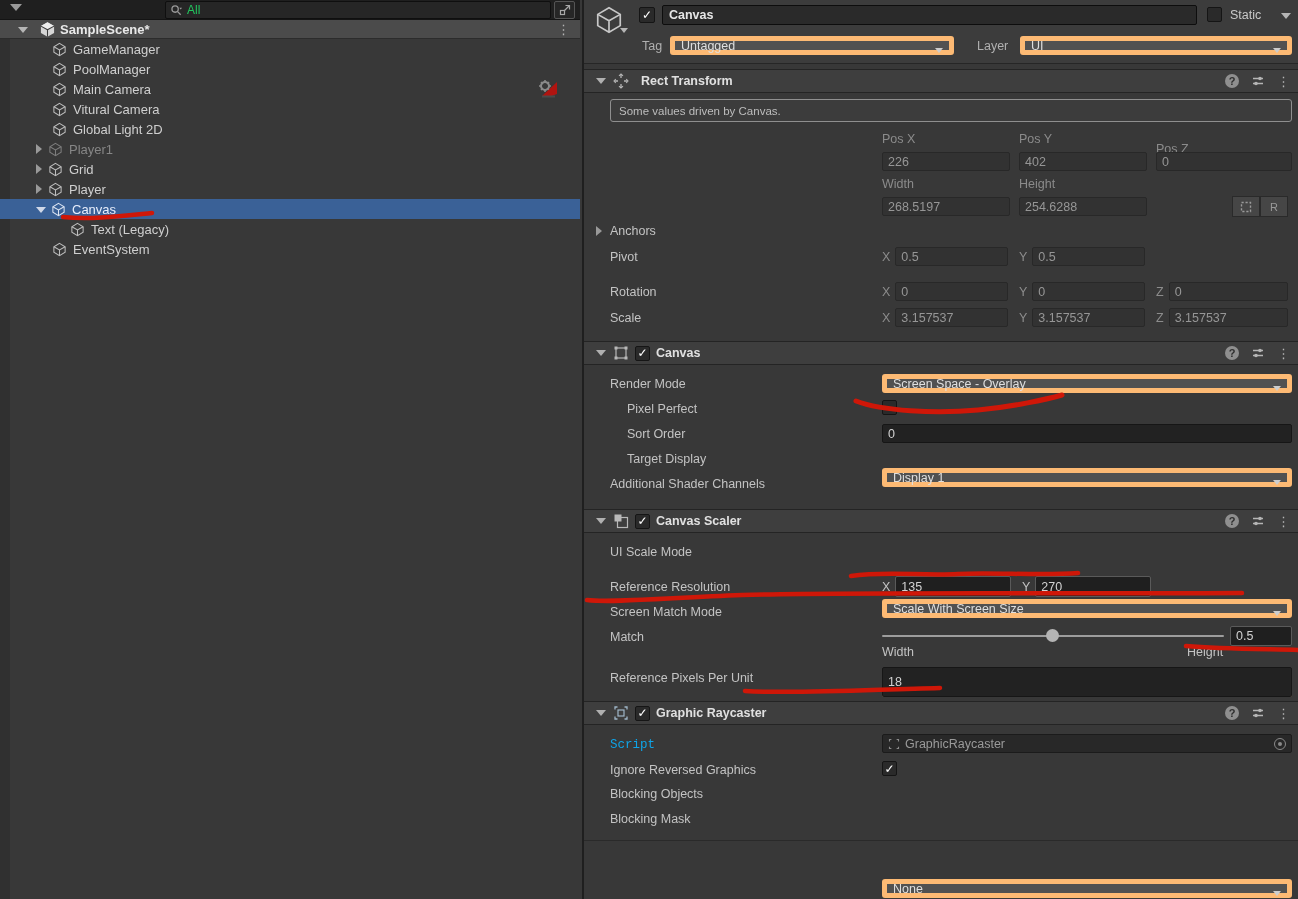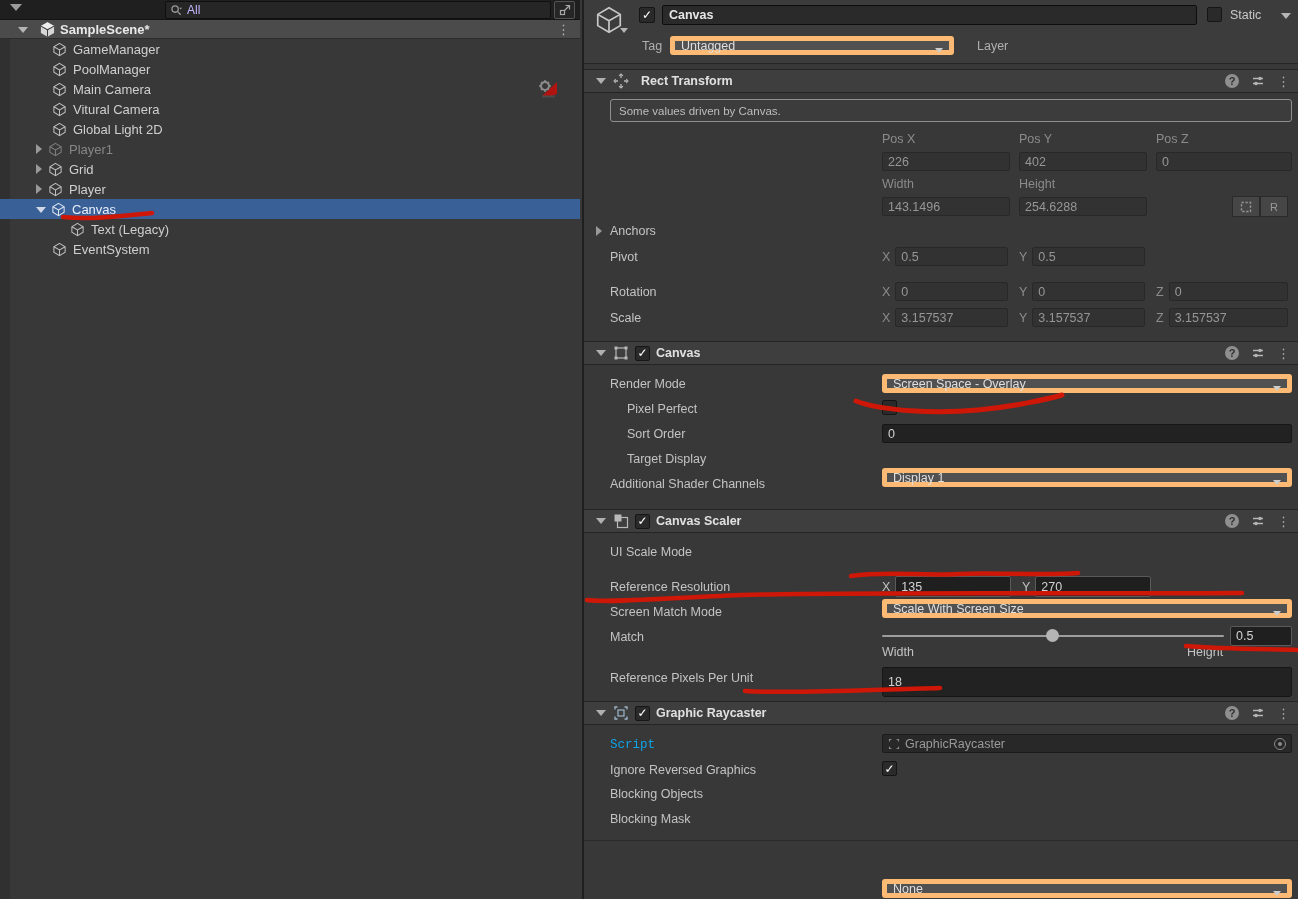--- a/index.html
+++ b/index.html
@@ -11,21 +11,21 @@
     font-size:13px; color:#c6c6c6;
     -webkit-font-smoothing:antialiased;
   }
   svg { display:block; }
 
   
   .hier { position:absolute; left:0; top:0; width:580px; height:899px; background:#383838; }
   .hier-toolbar { position:absolute; left:0; top:0; width:100%; height:20px; background:#1f1f1f; border-bottom:1px solid #141414; }
   .hier-caret { position:absolute; left:10px; top:4px; width:0; height:0; border-left:6px solid transparent; border-right:6px solid transparent; border-top:7px solid #9a9a9a; }
   .searchbox { position:absolute; left:165px; top:1px; width:386px; height:18px; background:#262626; border:1px solid #0f0f0f; border-radius:2px; display:flex; align-items:center; padding:0 4px; gap:4px; }
-  .searchbox .ph { color:#c4b5fd; font-size:12px; }
+  .searchbox .ph { color:#22c55e; font-size:12px; }
   .popout-btn { position:absolute; left:554px; top:1px; width:21px; height:18px; border:1px solid #555; border-radius:2px; display:flex; align-items:center; justify-content:center; background:#262626; }
   .scene-row { position:absolute; left:0; top:20px; width:100%; height:19px; background:#4b4b4b; border-bottom:1px solid #2c2c2c; display:flex; align-items:center; }
   .scene-row .lbl { font-weight:bold; color:#e8e8e8; margin-left:4px; }
   .kebab { color:#b5b5b5; font-size:13px; letter-spacing:0; }
   .scene-kebab { position:absolute; right:10px; top:2px; }
   .left-strip { position:absolute; left:0; top:39px; width:10px; height:860px; background:#303030; }
 
   .hrows { position:absolute; left:0; top:39px; width:100%; }
   .hrow { position:relative; height:20px; display:flex; align-items:center; width:100%; }
   .hrow.sel { background:#3a6197; }
@@ -232,20 +232,24 @@
         </div>
       <span class="chk small static-chk"></span>
       <span class="static-lbl">Static</span>
       <span class="static-caret"></span>
       <span class="tl-lbl" style="left:58px;">Tag</span>
       <div class="dd tag-dd">
           <span>Untagged</span>
           <span class="caret"></span>
         </div>
       <span class="tl-lbl" style="left:393px;">Layer</span>
+      <div class="dd layer-dd">
+          <span>UI</span>
+          <span class="caret"></span>
+        </div>
     </div>
 
     <div class="comp-head" style="top:69px;">
       <span class="fold"></span>
       <svg class="cicon" width="16" height="16" viewBox="0 0 16 16">
         <path d="M8 2v3M8 11v3M2 8h3M11 8h3" stroke="#b8b8b8" stroke-width="1.3"></path>
         <path d="M6 2.8 8 1l2 1.8M6 13.2 8 15l2-1.8M2.8 6 1 8l1.8 2M13.2 6 15 8l-1.8 2" fill="none" stroke="#b8b8b8" stroke-width="1.1"></path>
       </svg>
       <span class="title">Rect Transform</span>
       <span class="right">
@@ -256,35 +260,35 @@
             <circle cx="5" cy="9.5" r="1.8" fill="#b5b5b5"></circle>
           </svg>
         <span class="kebab">⋮</span>
       </span>
     </div>
 
     <div class="info-box">Some values driven by Canvas.</div>
 
     <span class="collbl" style="left:298px; top:132px;">Pos X</span>
     <span class="collbl" style="left:435px; top:132px;">Pos Y</span>
-    <span class="collbl" style="left:572px; top:132px;">Pos Z</span>
+    <span class="collbl" style="left:572px; top:142px;">Pos Z</span>
     <div class="field dis abs" style="left:298px; top:152px; width:128px;">
         <span>226</span>
       </div>
     <div class="field dis abs" style="left:435px; top:152px; width:128px;">
         <span>402</span>
       </div>
     <div class="field dis abs" style="left:572px; top:152px; width:136px;">
         <span>0</span>
       </div>
 
     <span class="collbl" style="left:298px; top:177px;">Width</span>
     <span class="collbl" style="left:435px; top:177px;">Height</span>
     <div class="field dis abs" style="left:298px; top:197px; width:128px;">
-        <span>143.1496</span>
+        <span>268.5197</span>
       </div>
     <div class="field dis abs" style="left:435px; top:197px; width:128px;">
         <span>254.6288</span>
       </div>
     <div class="abs" style="left:648px; top:196px; display:flex;">
       <div class="mini-btn">
         <svg width="12" height="12" viewBox="0 0 12 12">
             <rect x="1.5" y="1.5" width="9" height="9" fill="none" stroke="#9a9a9a" stroke-width="1.4" stroke-dasharray="2.2 1.8"></rect>
           </svg>
       </div>

